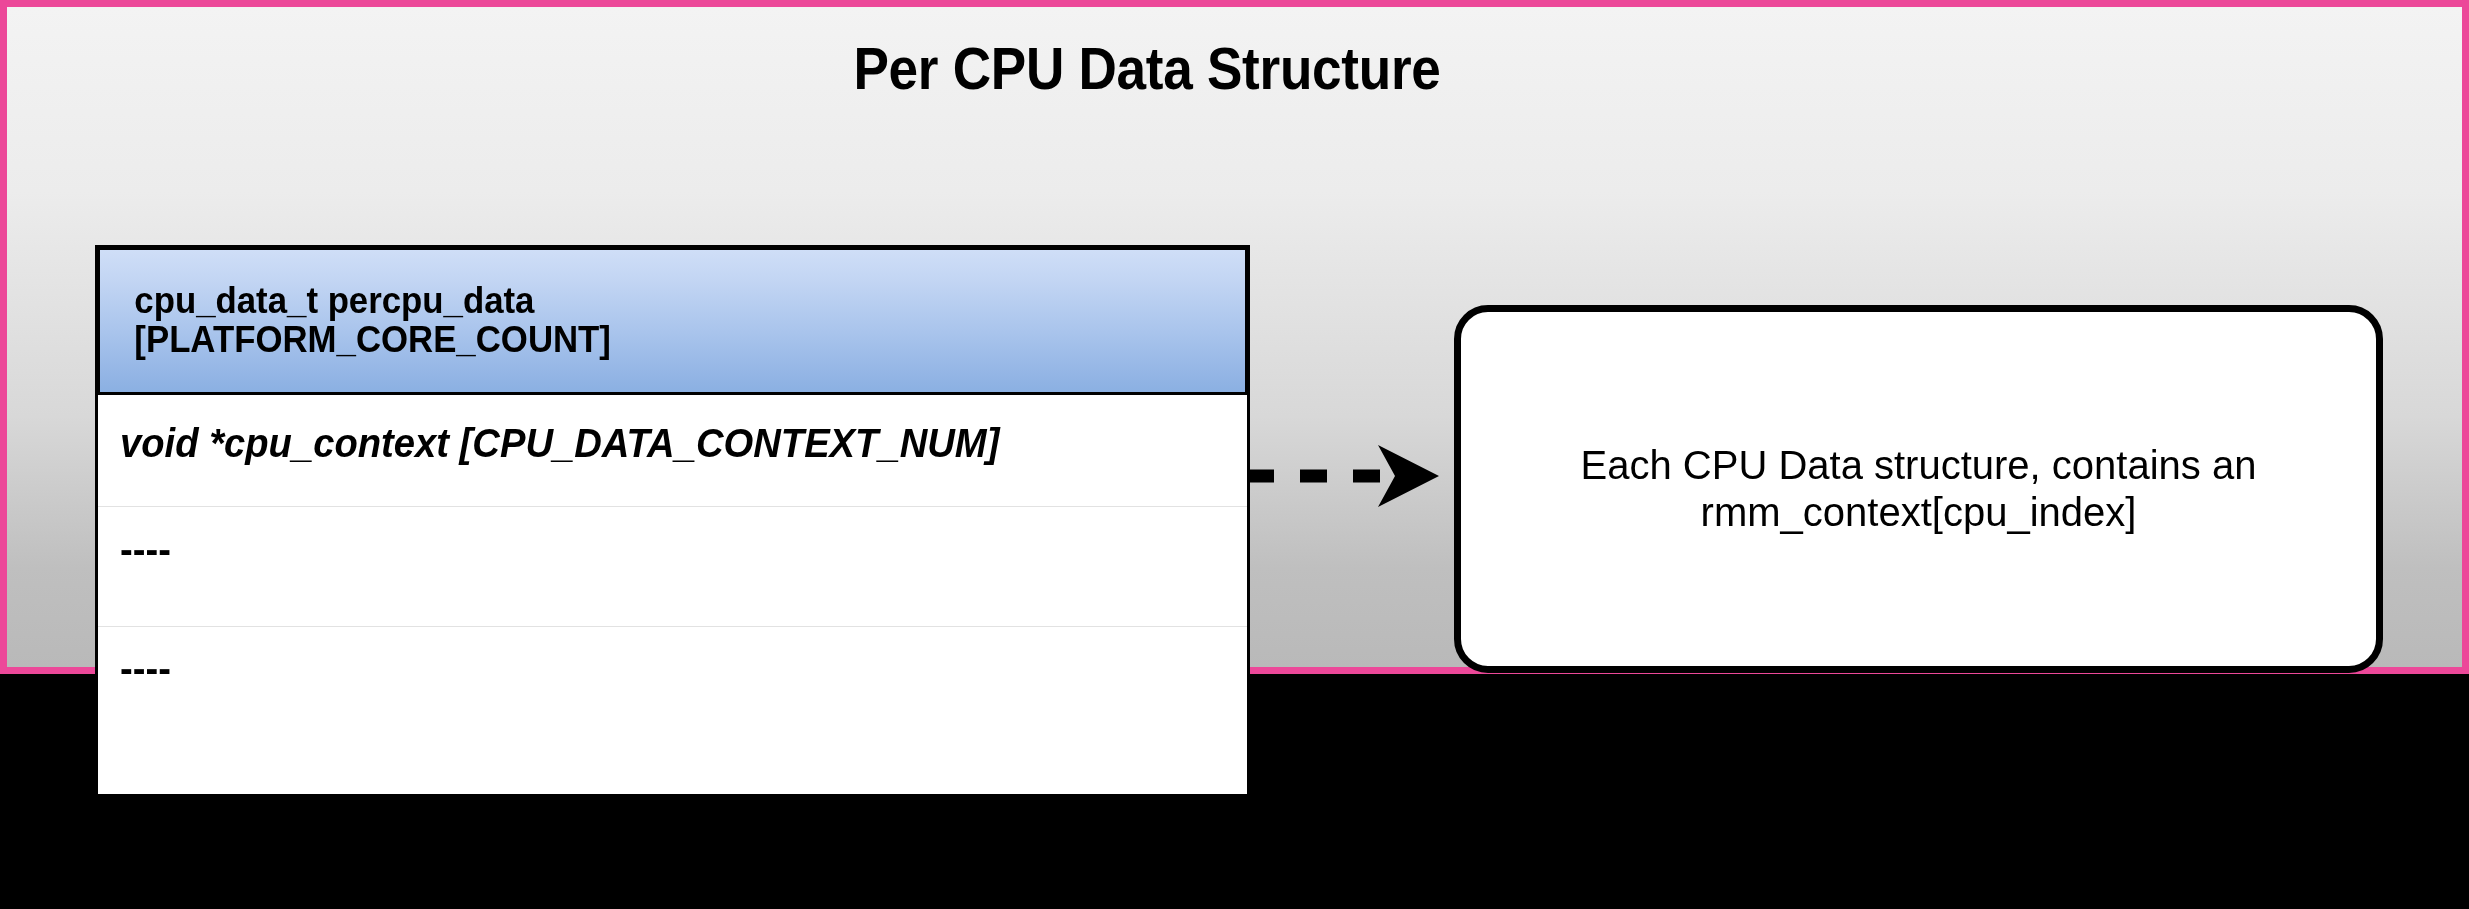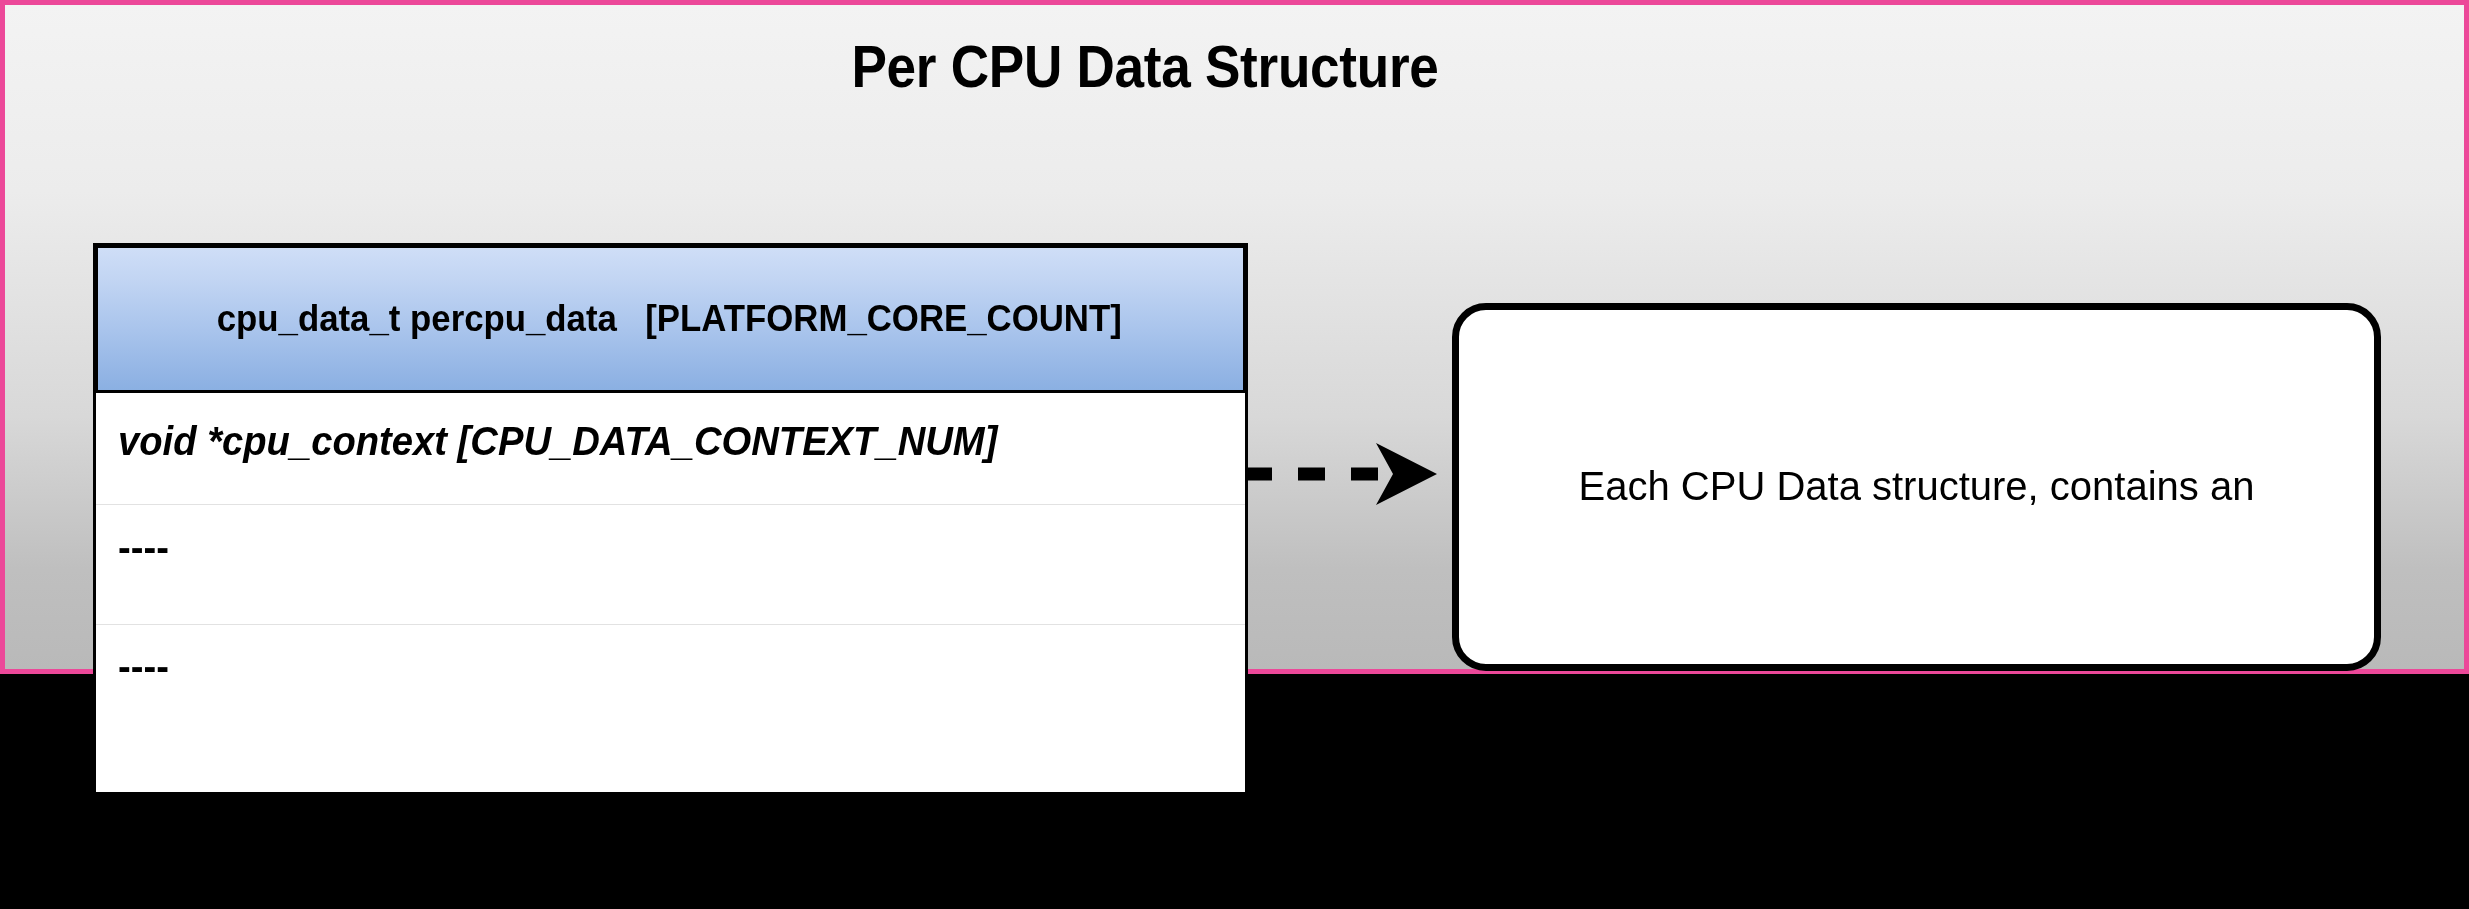--- a/index.html
+++ b/index.html
@@ -14,21 +14,21 @@
     overflow: hidden;
     font-family: "Liberation Sans", sans-serif;
   }
 
   
   #diagram-root {
     position: relative;
     width: 2469px;
     height: 674px;
     box-sizing: border-box;
-    border: 5px solid #ec4899;
+    border: 7px solid #ec4899;
     background: #000000;
   }
   #canvas {
     position: absolute;
     left: 0;
     top: 0;
     right: 0;
     bottom: 0;
     background: linear-gradient(to bottom, #f3f3f3 0%, #ececec 28%, #d8d8d8 62%, #bfbfbf 85%, #b9b9b9 100%);
   }
@@ -62,22 +62,21 @@
     border: 3px solid #000000;
   }
   #struct-header {
     position: relative;
     box-sizing: border-box;
     height: 148px;
     border: 3px solid #000000;
     margin: -1px -1px 0 -1px;
     background: linear-gradient(to bottom, #cfdef7 0%, #c2d5f3 22%, #a9c4ec 58%, #93b5e5 88%, #8bb0e2 100%);
     display: flex;
-    flex-direction: row;
-    align-items: center;
+    flex-direction: column;
     justify-content: center;
   }
   .struct-header-line {
     font-size: 37px;
     font-weight: bold;
     color: #000000;
     line-height: 1.05;
     font-family: "Liberation Sans Narrow", "Liberation Sans", sans-serif;
     transform: scaleX(0.94);
     white-space: nowrap;
@@ -179,16 +178,17 @@
 
     </div>
 
     <svg id="connector-arrow" viewBox="0 0 200 74" xmlns="http://www.w3.org/2000/svg">
       <line x1="2" y1="37" x2="148" y2="37" stroke="#000000" stroke-width="13" stroke-dasharray="27 26" stroke-linecap="butt"></line>
       <path d="M 133 6 L 194 37 L 133 68 L 150 37 Z" fill="#000000"></path>
     </svg>
 
     <div id="note-box">
       <div class="note-line">Each CPU Data structure, contains an</div>
+      <div class="note-line">rmm_context[cpu_index]</div>
     </div>
 
   </div>
 </div>
 
 </body></html>

